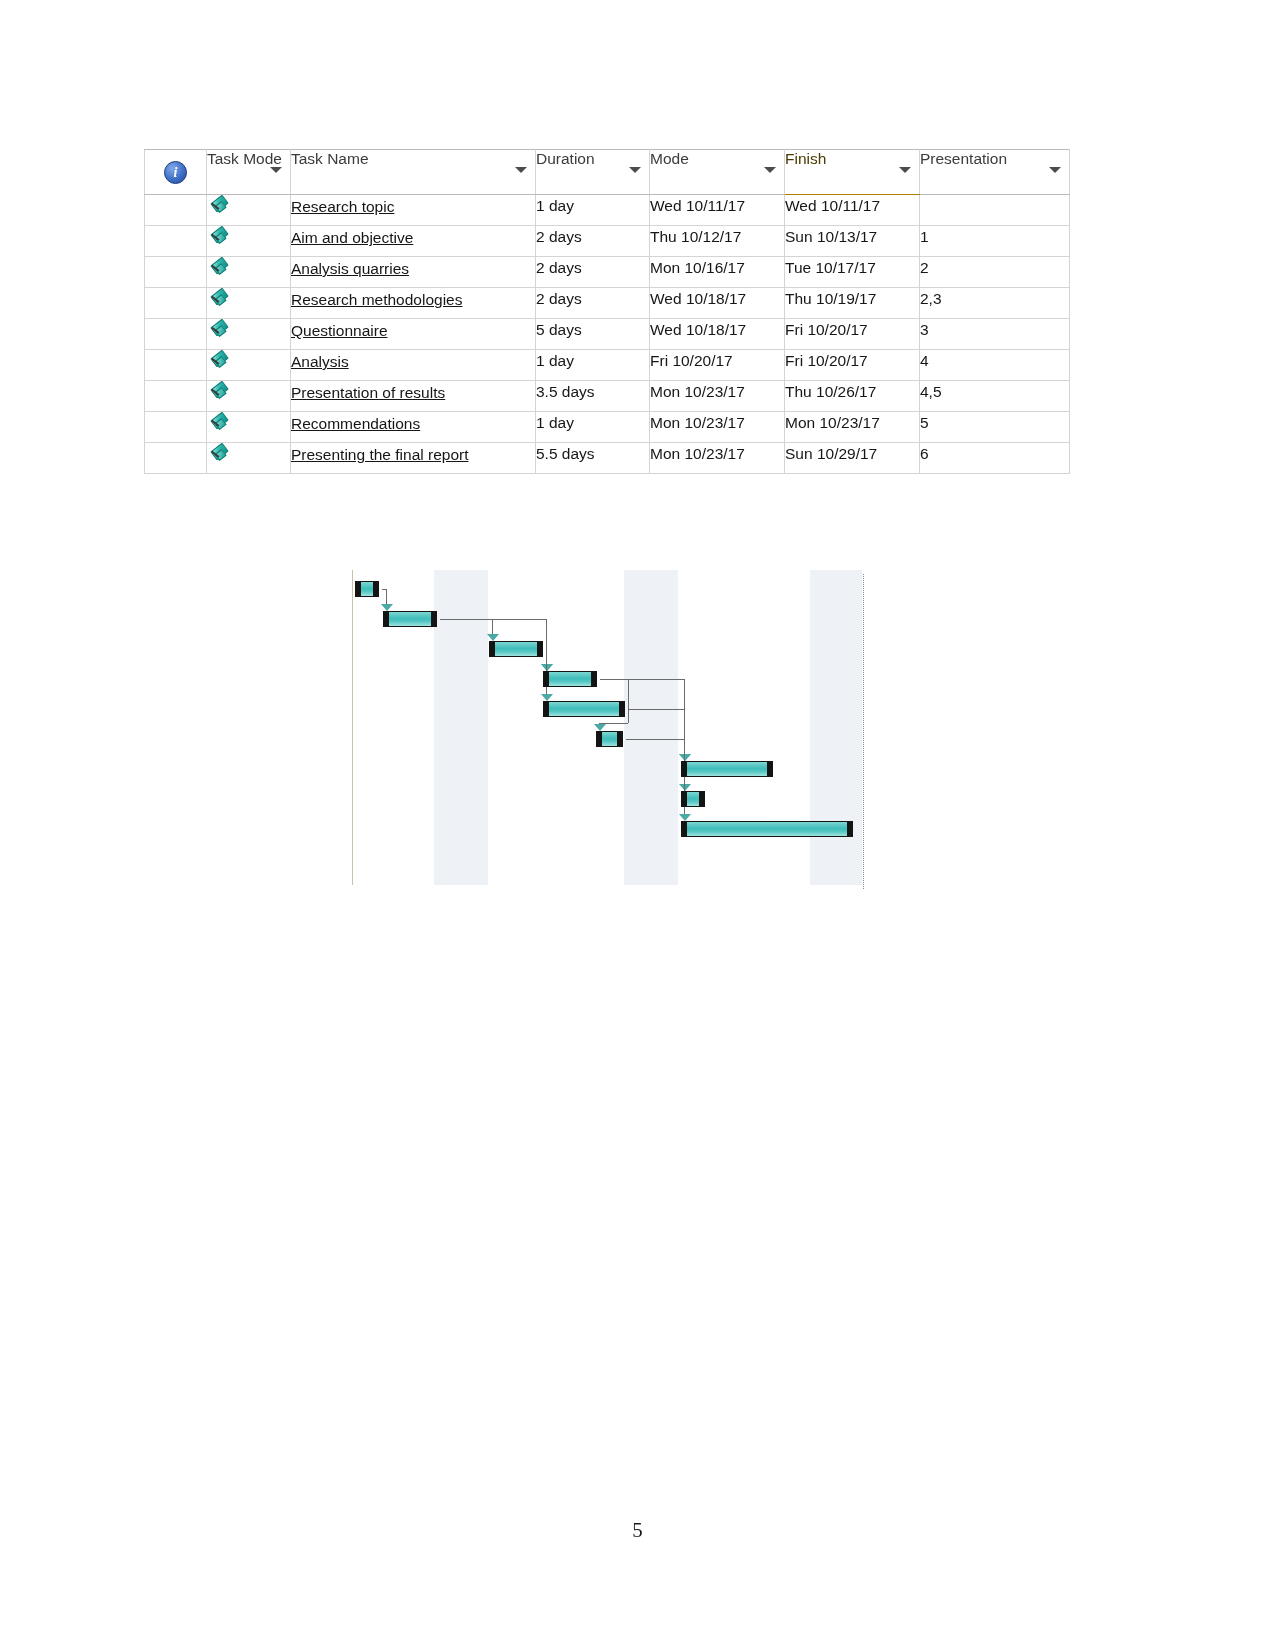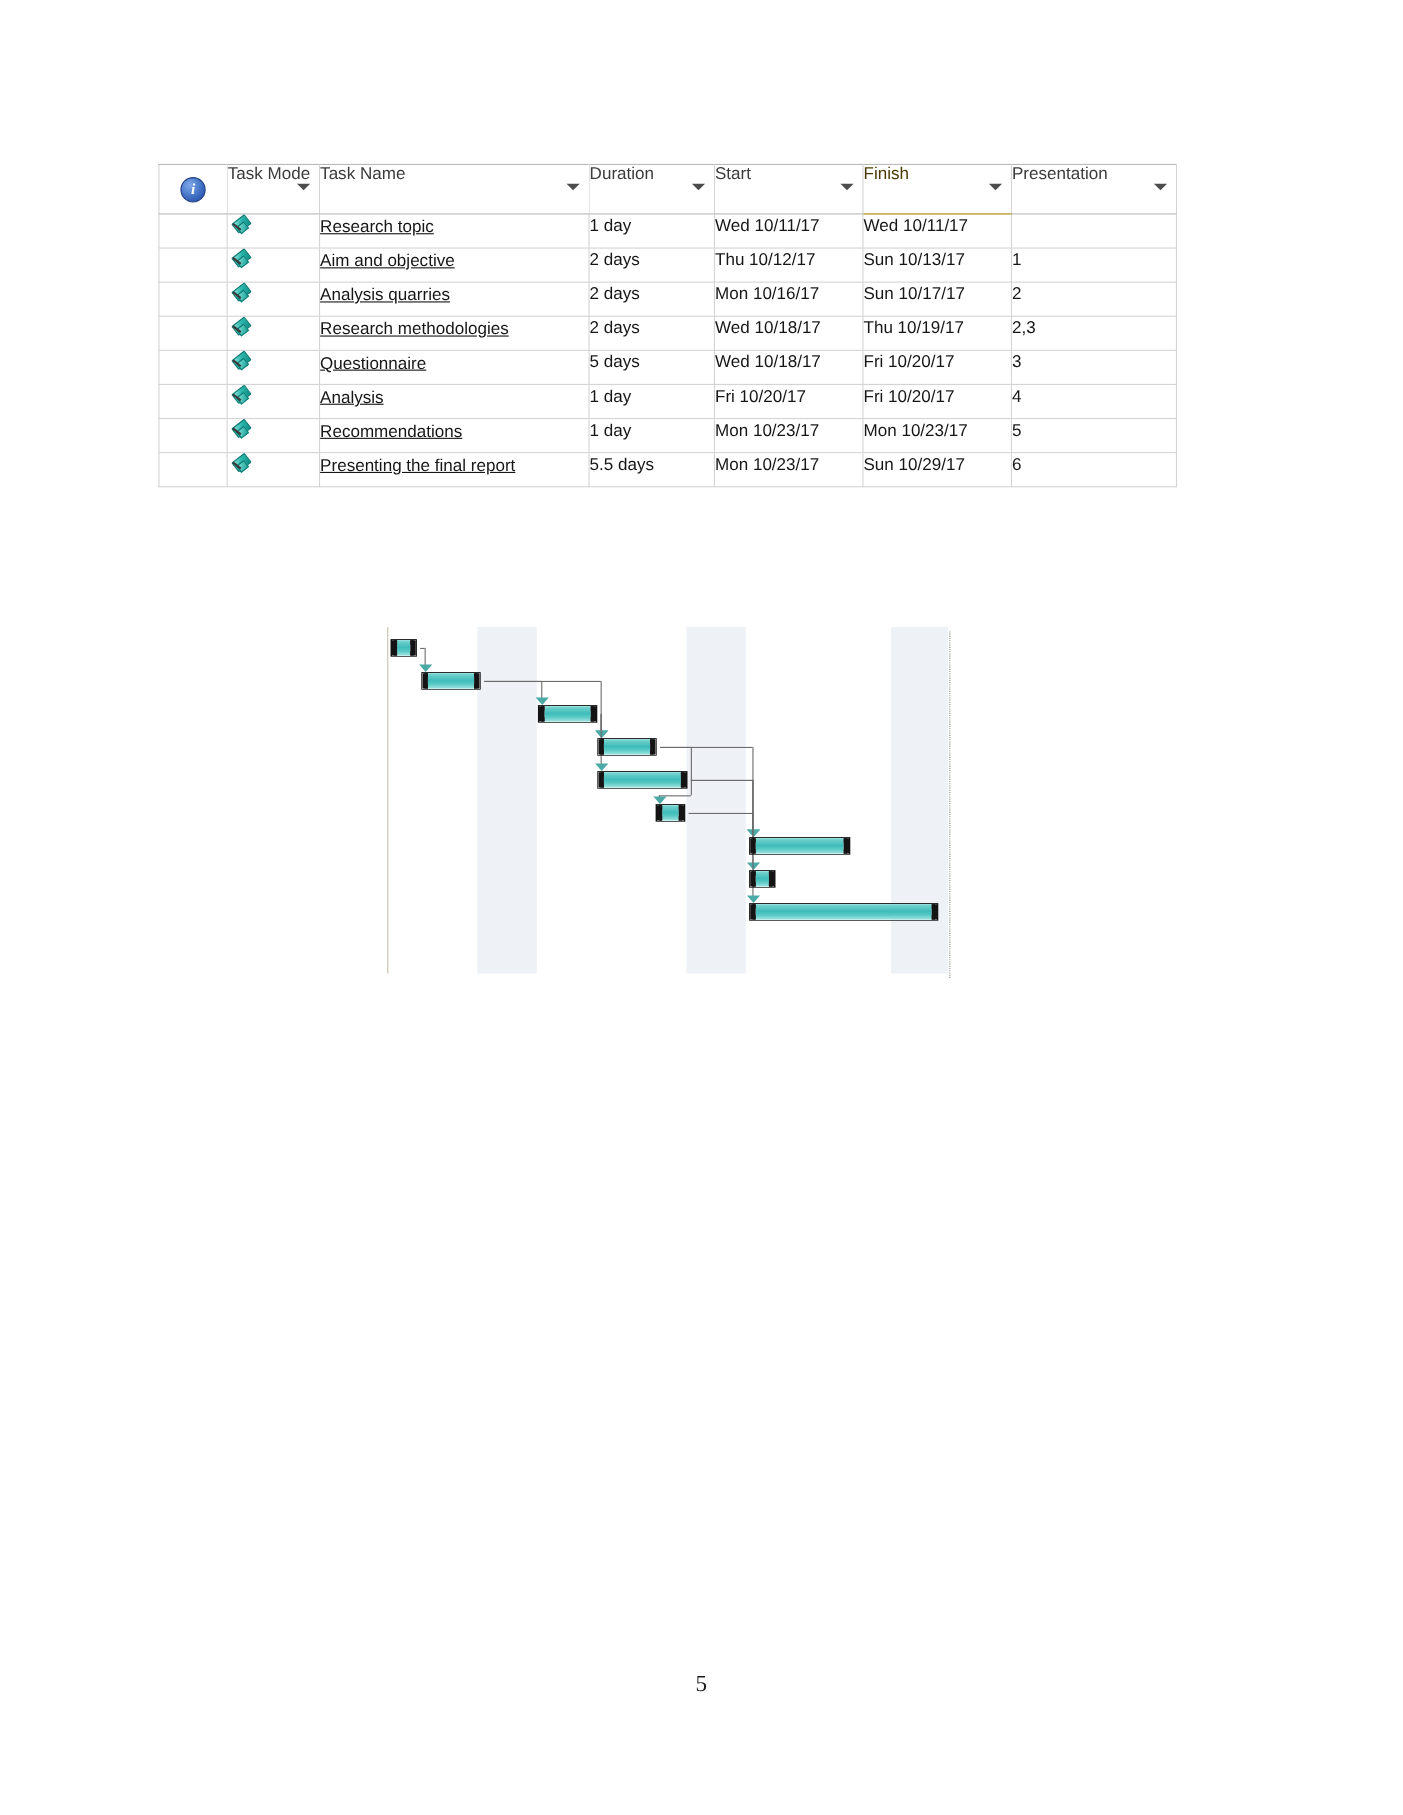--- a/index.html
+++ b/index.html
@@ -255,21 +255,21 @@
       </th>
       <th>
         <span class="hdr-label">Task Name</span>
         <span class="sort-arrow"></span>
       </th>
       <th>
         <span class="hdr-label">Duration</span>
         <span class="sort-arrow"></span>
       </th>
       <th>
-        <span class="hdr-label">Start</span>
+        <span class="hdr-label">Mode</span>
         <span class="sort-arrow"></span>
       </th>
       <th class="h-finish">
         <span class="hdr-label">Finish</span>
         <span class="sort-arrow"></span>
       </th>
       <th>
         <span class="hdr-label">Presentation</span>
         <span class="sort-arrow"></span>
       </th>
@@ -293,21 +293,21 @@
         <td class="c-start"><span>Thu 10/12/17</span></td>
         <td class="c-fin"><span>Sun 10/13/17</span></td>
         <td class="c-pred"><span>1</span></td>
       </tr>
       <tr>
         <td class="c-blank"></td>
         <td class="c-mode"><span class="pin"><span class="pin-head"></span><span class="pin-collar"></span><span class="pin-needle"></span></span></td>
         <td class="c-name"><span>Analysis quarries</span></td>
         <td class="c-dur"><span>2 days</span></td>
         <td class="c-start"><span>Mon 10/16/17</span></td>
-        <td class="c-fin"><span>Sun 10/17/17</span></td>
+        <td class="c-fin"><span>Tue 10/17/17</span></td>
         <td class="c-pred"><span>2</span></td>
       </tr>
       <tr>
         <td class="c-blank"></td>
         <td class="c-mode"><span class="pin"><span class="pin-head"></span><span class="pin-collar"></span><span class="pin-needle"></span></span></td>
         <td class="c-name"><span>Research methodologies</span></td>
         <td class="c-dur"><span>2 days</span></td>
         <td class="c-start"><span>Wed 10/18/17</span></td>
         <td class="c-fin"><span>Thu 10/19/17</span></td>
         <td class="c-pred"><span>2,3</span></td>
@@ -322,20 +322,29 @@
         <td class="c-pred"><span>3</span></td>
       </tr>
       <tr>
         <td class="c-blank"></td>
         <td class="c-mode"><span class="pin"><span class="pin-head"></span><span class="pin-collar"></span><span class="pin-needle"></span></span></td>
         <td class="c-name"><span>Analysis</span></td>
         <td class="c-dur"><span>1 day</span></td>
         <td class="c-start"><span>Fri 10/20/17</span></td>
         <td class="c-fin"><span>Fri 10/20/17</span></td>
         <td class="c-pred"><span>4</span></td>
+      </tr>
+      <tr class="selected">
+        <td class="c-blank"></td>
+        <td class="c-mode"><span class="pin"><span class="pin-head"></span><span class="pin-collar"></span><span class="pin-needle"></span></span></td>
+        <td class="c-name"><span>Presentation of results</span></td>
+        <td class="c-dur"><span>3.5 days</span></td>
+        <td class="c-start"><span>Mon 10/23/17</span></td>
+        <td class="c-fin"><span>Thu 10/26/17</span></td>
+        <td class="c-pred"><span>4,5</span></td>
       </tr>
       <tr>
         <td class="c-blank"></td>
         <td class="c-mode"><span class="pin"><span class="pin-head"></span><span class="pin-collar"></span><span class="pin-needle"></span></span></td>
         <td class="c-name"><span>Recommendations</span></td>
         <td class="c-dur"><span>1 day</span></td>
         <td class="c-start"><span>Mon 10/23/17</span></td>
         <td class="c-fin"><span>Mon 10/23/17</span></td>
         <td class="c-pred"><span>5</span></td>
       </tr>

